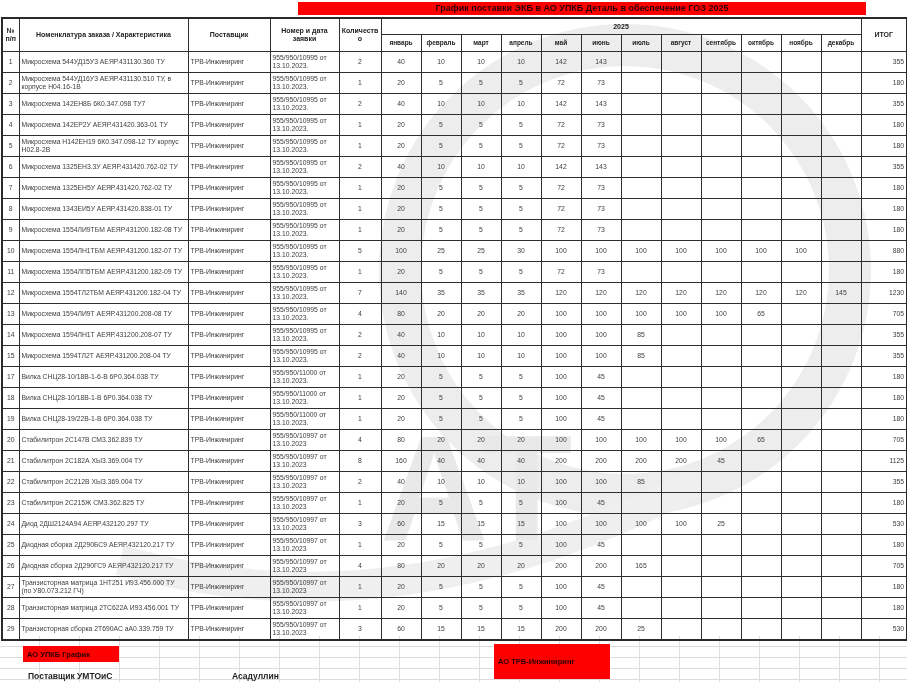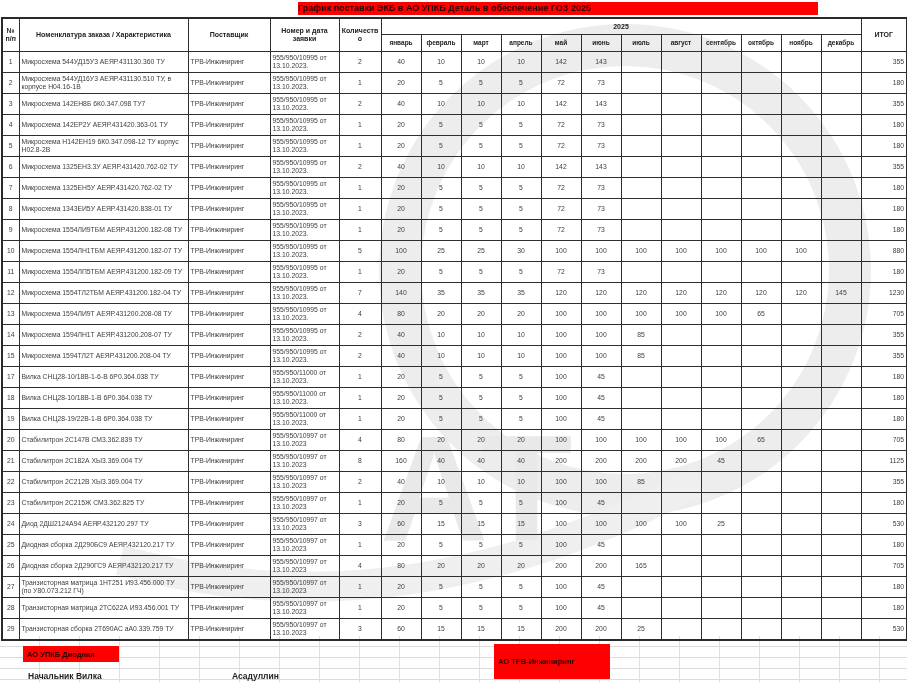--- a/index.html
+++ b/index.html
@@ -6,22 +6,22 @@
   .page{position:relative;width:907px;height:682px;background:#ffffff;overflow:hidden;
         font-family:"Liberation Sans",sans-serif;color:#3a3a3a;}
   
   .bottom-grid{position:absolute;left:0;top:636px;width:907px;height:46px;z-index:0;
     background:
       repeating-linear-gradient(to bottom, transparent 0 10px, #dcdcdc 10px 11px),
       repeating-linear-gradient(to right, transparent 0 39px, #e0e0e0 39px 40px);}
   
   .watermark{position:absolute;left:0;top:0;width:907px;height:682px;z-index:1;pointer-events:none;}
   
-  .title-bar{position:absolute;left:298px;top:2px;width:520px;height:13px;background:#ff0000;
-    color:#2b0000;font-weight:bold;font-size:9px;line-height:13px;
+  .title-bar{position:absolute;left:298px;top:2px;width:568px;height:13px;background:#ff0000;
+    color:#2b0000;font-weight:bold;font-size:9px;line-height:13px;text-align:center;
     white-space:nowrap;z-index:3;}
   
   table.main{position:absolute;left:1px;top:17px;width:905px;border-collapse:collapse;
     table-layout:fixed;z-index:2;border:2px solid #2a2a2a;background:transparent;}
   table.main th, table.main td{border:1px solid #2e2e2e;font-size:6.8px;line-height:7.6px;
     padding:1px 2px;overflow:hidden;vertical-align:middle;background:transparent;}
   table.main thead th{font-weight:bold;font-size:7px;text-align:center;padding:1px;color:#222;}
   table.main thead tr.months th{font-size:6.5px;height:14px;}
   table.main thead tr.top th{height:13px;}
   th.qtyh{overflow-wrap:anywhere;}
@@ -656,18 +656,18 @@
           <td class="c"></td>
           <td class="c"></td>
           <td class="c"></td>
           <td class="c"></td>
           <td class="c"></td>
           <td class="r">530</td>
         </tr>
       </tbody>
   </table>
 
-  <div class="red-box red-left">АО УПКБ Диодная</div>
+  <div class="red-box red-left">АО УПКБ График</div>
   <div class="red-box red-right">АО ТРВ-Инжиниринг</div>
-  <div class="sign-title">Начальник Вилка</div>
+  <div class="sign-title">Поставщик УМТОиС</div>
   <div class="sign-name">Асадуллин</div>
 
 </div>
 
 </body></html>

